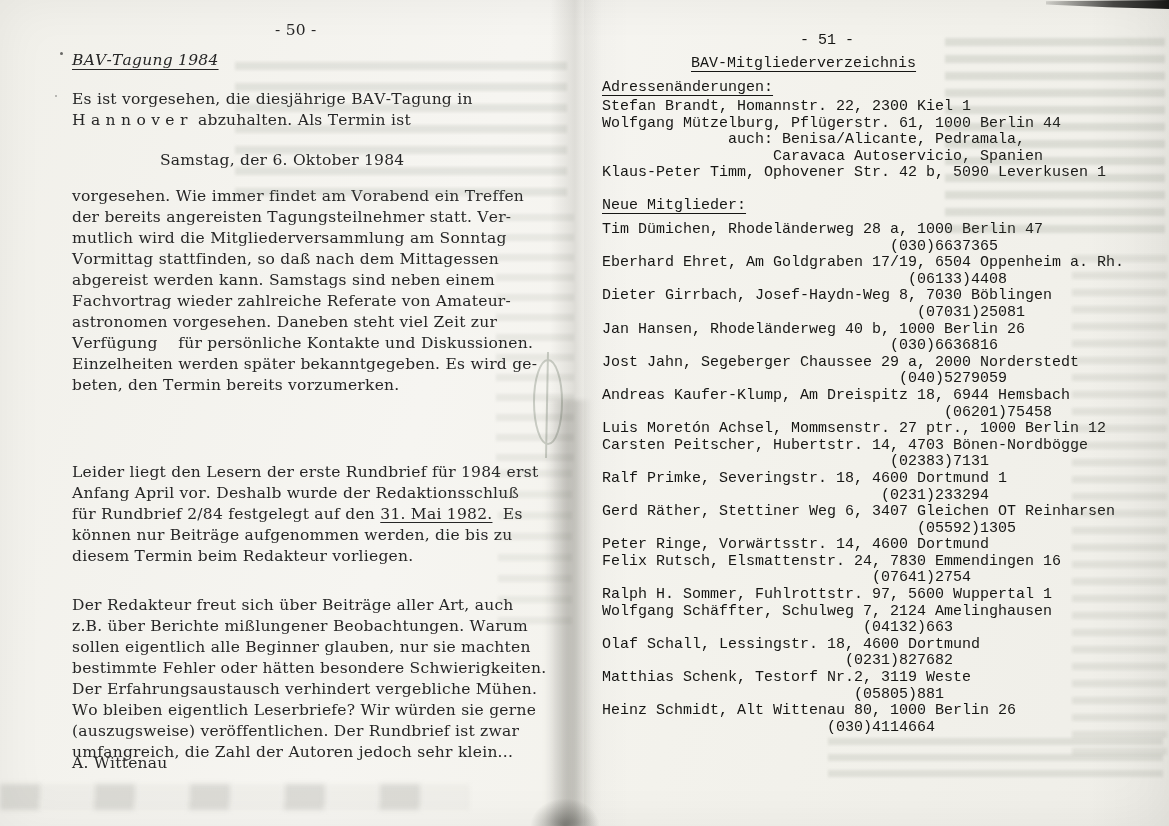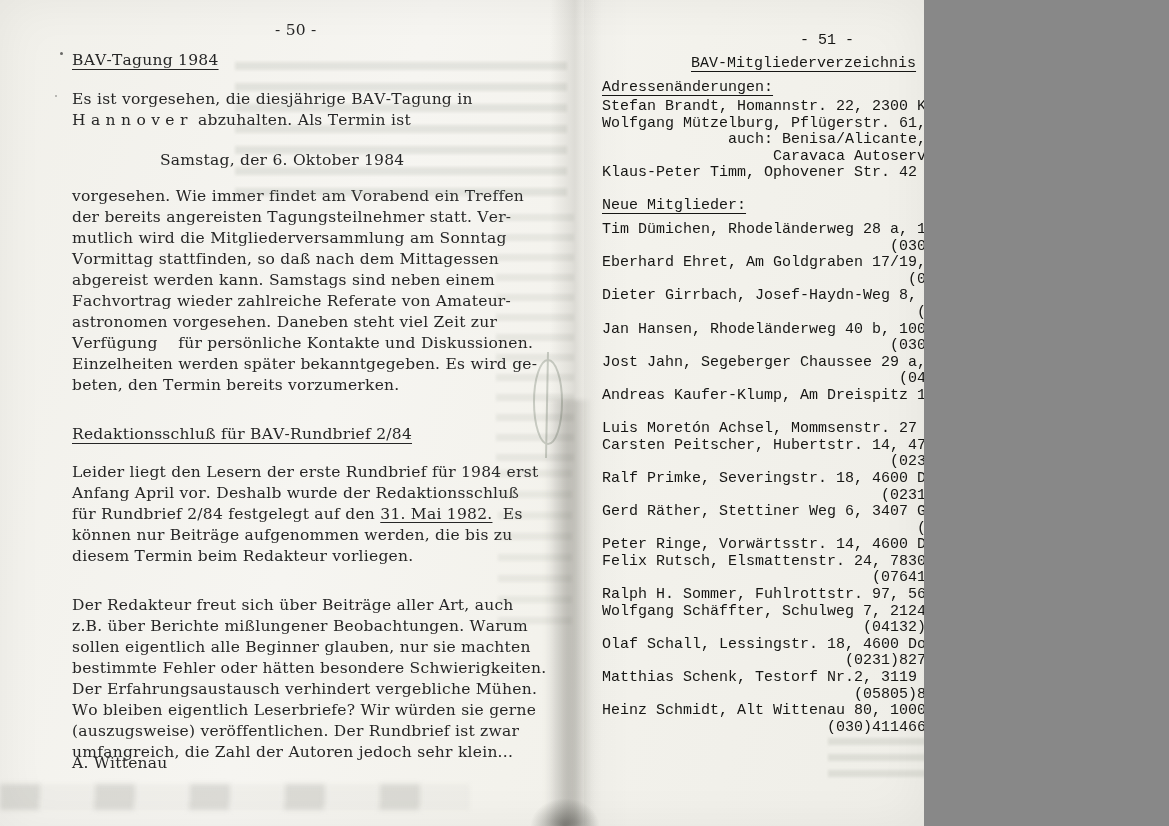--- a/index.html
+++ b/index.html
@@ -1,17 +1,17 @@
 <!DOCTYPE html>
 <html><head>
 <meta charset="utf-8">
 <style>
   html,body { margin:0; padding:0; background:#888; }
   .scan {
-    position:relative; width:924px; height:826px; overflow:hidden;
+    position:relative; width:1169px; height:826px; overflow:hidden;
     background: linear-gradient(105deg, #f1f0ea, #f6f5f1 38%, #f3f2ec 62%, #efeee8);
     box-shadow: inset 0 0 50px rgba(0,0,0,0.05);
     font-kerning:none;
   }
   .abs { position:absolute; }
   .pre { white-space:pre-wrap; }
   .serif {
     font-family:"DejaVu Serif", serif;
     font-size:15.5px; line-height:21px; color:#262626; letter-spacing:0.25px;
   }
@@ -63,39 +63,38 @@
   .doodle { left:524px; top:350px; width:45px; height:110px; opacity:0.33; filter:blur(0.7px); }
 </style>
 </head>
 <body>
 
 <div class="scan">
 
   <div class="abs" style="left:0;top:0;width:584px;height:826px;">
     <div class="abs serif" style="left:275px;top:20px;">- 50 -</div>
 
-    <div class="abs serif u-head" style="left:72px;top:50px;">BAV-Tagung 1984</div>
+    <div class="abs serif u-head" style="left:72px;top:50px;font-style:italic;">BAV-Tagung 1984</div>
 
     <div class="abs serif pre" style="left:72px;top:89px;width:500px;">Es ist vorgesehen, die diesjährige BAV-Tagung in
 H a n n o v e r  abzuhalten. Als Termin ist</div>
 
     <div class="abs serif" style="left:160px;top:150px;">Samstag, der 6. Oktober 1984</div>
 
     <div class="abs serif pre" style="left:72px;top:186px;width:505px;">vorgesehen. Wie immer findet am Vorabend ein Treffen
 der bereits angereisten Tagungsteilnehmer statt. Ver-
 mutlich wird die Mitgliederversammlung am Sonntag
 Vormittag stattfinden, so daß nach dem Mittagessen
 abgereist werden kann. Samstags sind neben einem
 Fachvortrag wieder zahlreiche Referate von Amateur-
 astronomen vorgesehen. Daneben steht viel Zeit zur
 Verfügung    für persönliche Kontakte und Diskussionen.
 Einzelheiten werden später bekanntgegeben. Es wird ge-
 beten, den Termin bereits vorzumerken.</div>
 
-    <div class="abs serif u-head" style="left:72px;top:424px;">Redaktionsschluß für BAV-Rundbrief 2/84</div>
 
     <div class="abs serif pre" style="left:72px;top:462px;width:505px;"><span>Leider liegt den Lesern der erste Rundbrief für 1984 erst
 Anfang April vor. Deshalb wurde der Redaktionsschluß
 für Rundbrief 2/84 festgelegt auf den </span><span class="u">31. Mai 1982.</span><span>  Es
 können nur Beiträge aufgenommen werden, die bis zu
 diesem Termin beim Redakteur vorliegen.</span></div>
 
     <div class="abs serif pre" style="left:72px;top:595px;width:505px;">Der Redakteur freut sich über Beiträge aller Art, auch
 z.B. über Berichte mißlungener Beobachtungen. Warum
 sollen eigentlich alle Beginner glauben, nur sie machten

